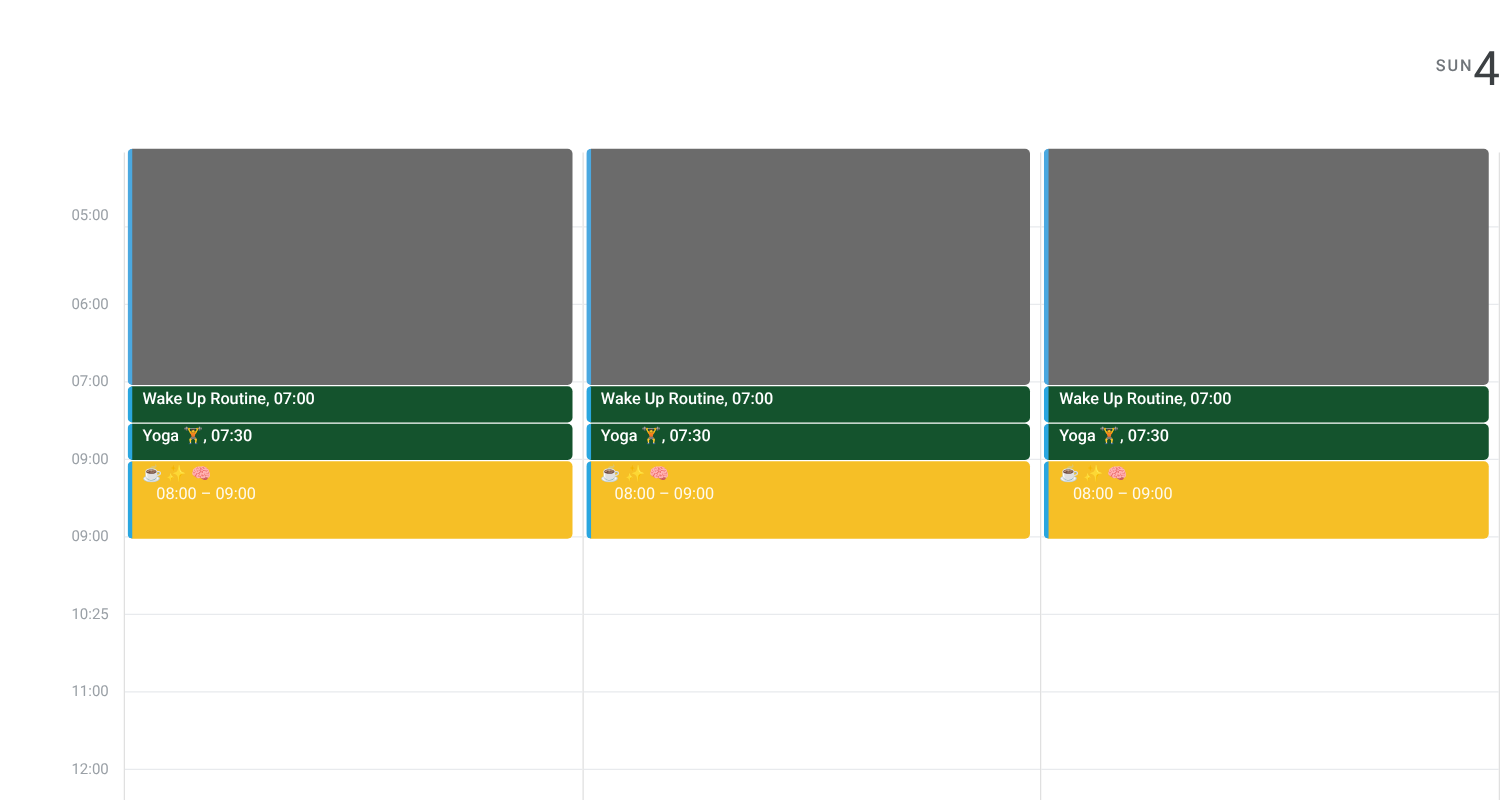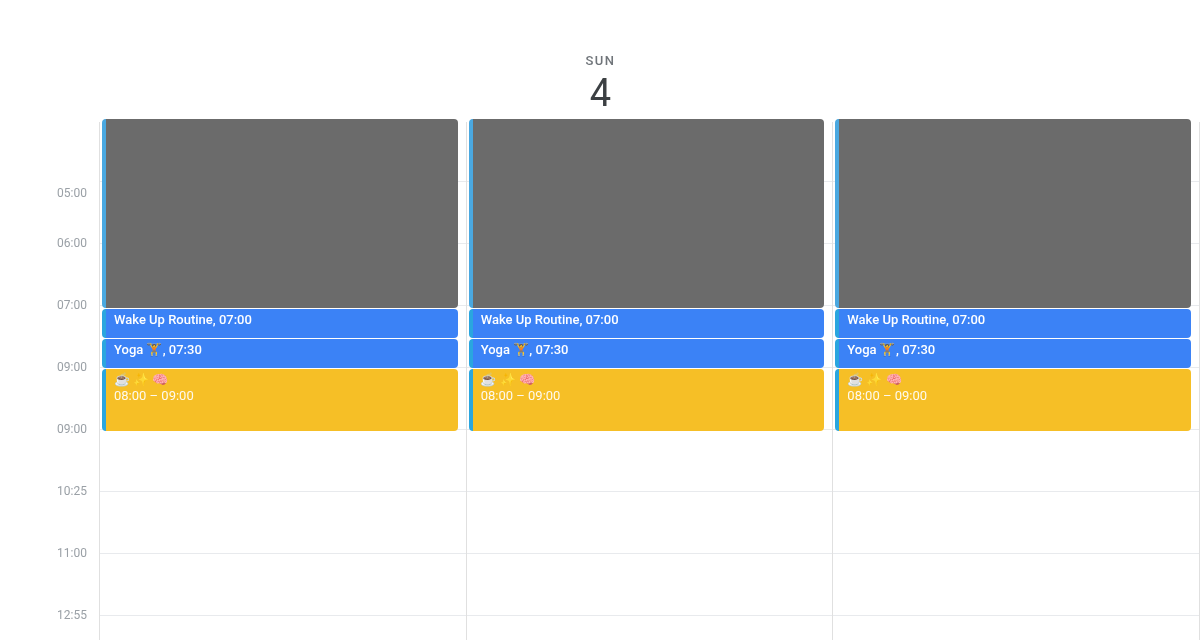--- a/index.html
+++ b/index.html
@@ -34,21 +34,21 @@
     position: absolute;
     bottom: 6px;
     left: 30px;
     font-size: 11px;
     color: #70757a;
     letter-spacing: 0.3px;
   }
   .day-col-header {
     flex: 1 1 0;
     display: flex;
-    flex-direction: column;
+    flex-direction: row;
     align-items: center;
     justify-content: flex-end;
     padding-bottom: 10px;
     border-left: 1px solid transparent;
   }
   .day-name {
     font-size: 13px;
     font-weight: 500;
     letter-spacing: 1.5px;
     color: #70757a;
@@ -107,59 +107,60 @@
     overflow: hidden;
     line-height: 1.25;
     cursor: pointer;
   }
   .event.gray {
     background: #6b6b6b;
     border-left-color: #4aa8e0;
     left: 2px; right: 8px;
   }
   .event.green {
-    background: #3b82f6;
+    background: #14532d;
     border-left-color: #2aa6df;
   }
   .event.yellow {
     background: #f6bf26;
     border-left-color: #2aa6df;
   }
   .event-title {
     font-weight: 500;
     white-space: nowrap;
   }
   .event-time {
     font-weight: 400;
     opacity: 0.92;
+    margin-left: 11px;
   }
 </style>
 </head>
 <body>
 
 <div class="calendar">
 
   <div class="header-row">
 
   <div class="day-col-header">
         <div class="day-name">SUN</div>
         <div class="day-number">4</div>
       </div>
     </div>
 
   <div class="grid-body">
     <div class="time-gutter">
-        <div class="hour-label" style="top: 71px;">05:00</div>
+        <div class="hour-label" style="top: 50px;">05:00</div>
         <div class="hour-label" style="top: 120.9px;">06:00</div>
         <div class="hour-label" style="top: 182.9px;">07:00</div>
         <div class="hour-label" style="top: 244.9px;">09:00</div>
         <div class="hour-label" style="top: 306.9px;">09:00</div>
         <div class="hour-label" style="top: 368.9px;">10:25</div>
         <div class="hour-label" style="top: 430.9px;">11:00</div>
-        <div class="hour-label" style="top: 492.9px;">12:55</div>
+        <div class="hour-label" style="top: 492.9px;">12:00</div>
       </div>
 
   <div class="day-column">
         <div class="hour-line" style="top: 58.9px;"></div>
         <div class="hour-line" style="top: 120.9px;"></div>
         <div class="hour-line" style="top: 182.9px;"></div>
         <div class="hour-line" style="top: 244.9px;"></div>
         <div class="hour-line" style="top: 306.9px;"></div>
         <div class="hour-line" style="top: 368.9px;"></div>
         <div class="hour-line" style="top: 430.9px;"></div>

